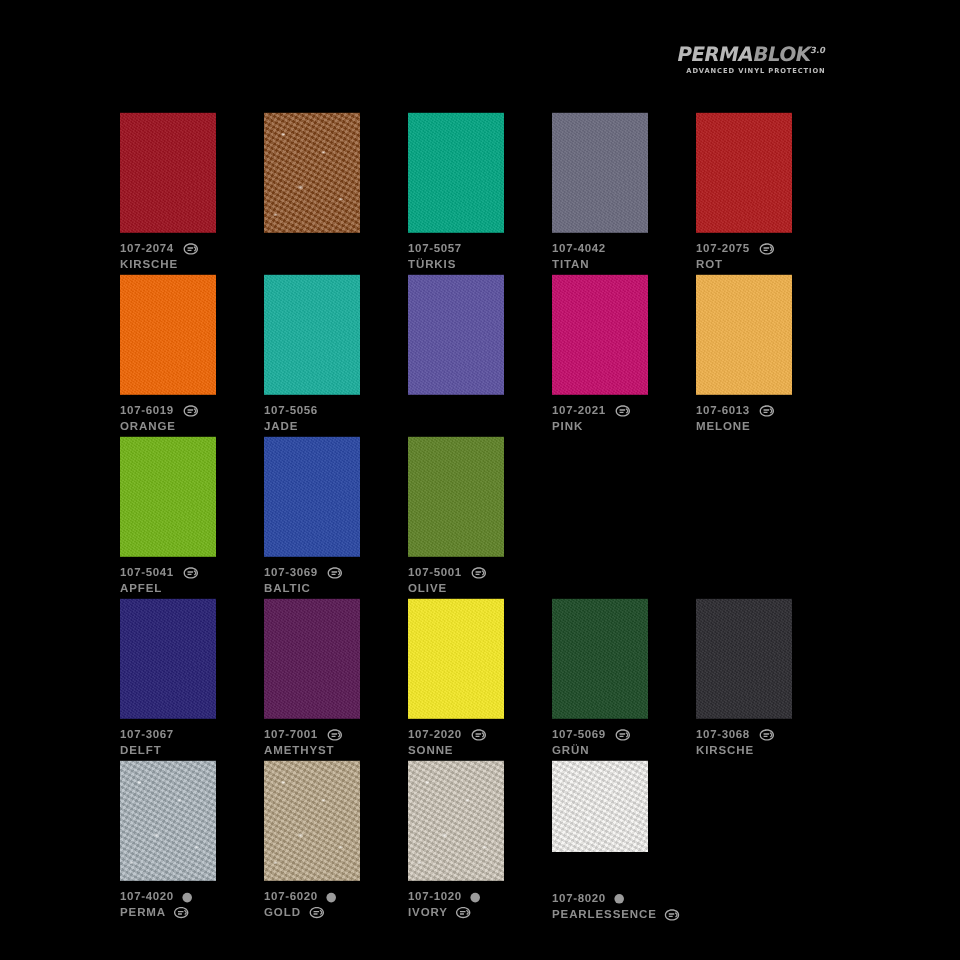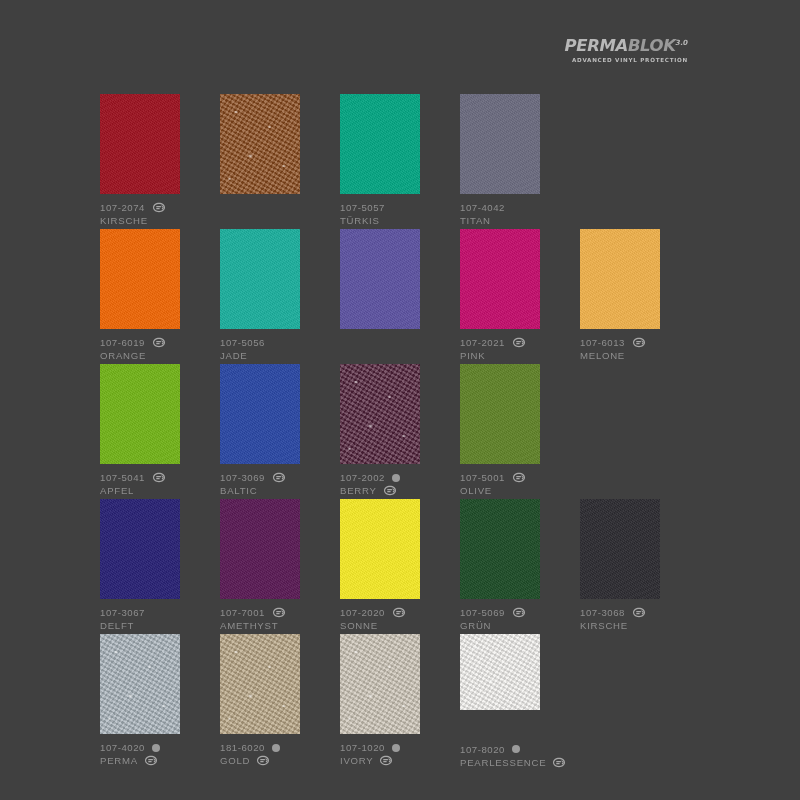--- a/index.html
+++ b/index.html
@@ -5,21 +5,21 @@
   * { box-sizing: border-box; }
   html, body {
     margin: 0; padding: 0;
     width: 800px; height: 800px;
     background: #ffffff;
     font-family: "Liberation Sans", sans-serif;
   }
   #sheet {
     position: relative;
     width: 800px; height: 800px;
-    background: #404040;
+    background: #000000;
     overflow: hidden;
   }
 
   
   #brand {
     position: absolute;
     top: 38px; right: 112px;
     text-align: right;
     line-height: 1;
     user-select: none;
@@ -99,20 +99,21 @@
   .label {
     margin-top: 7px;
     font-family: "Liberation Sans", sans-serif;
     color: #8e8e8e;
     line-height: 1.36;
   }
   .label .line {
     display: flex;
     align-items: center;
     white-space: nowrap;
+    font-weight: bold;
   }
   .label .code {
     font-size: 9.6px;
     letter-spacing: 0.55px;
   }
   .label .name {
     font-size: 9.6px;
     letter-spacing: 0.75px;
   }
   .icons {
@@ -187,20 +188,40 @@
           </div>
           <div class="label">
             <div class="line">
               <span class="code">107-4042</span>
             </div>
             <div class="line">
               <span class="name">TITAN</span>
             </div>
           </div>
         </div>
+        <div class="cell">
+          <div class="swatch" style="background: rgb(176, 27, 29);">
+            <span class="grain"></span>
+          </div>
+          <div class="label">
+            <div class="line">
+              <span class="code">107-2075</span>
+              <span class="icons">
+                <svg class="icon-pb" viewBox="0 0 28 22">
+                  <path d="M14 1.6c6.6 0 12 4.1 12 9.3 0 5.2-5.4 9.4-12 9.4-6.6 0-12-4.2-12-9.4 0-5.2 5.4-9.3 12-9.3zm0 2.2C8.5 3.8 4.2 7 4.2 10.9c0 4 4.3 7.2 9.8 7.2s9.8-3.2 9.8-7.2c0-3.9-4.3-7.1-9.8-7.1z"></path>
+                  <path d="M8.6 8.2h9.2v2.3H8.6zM8.6 12.1h6.6v2.3H8.6z"></path>
+                  <path d="M19.4 6.4c2.4 1 4 2.7 4 4.5 0 1.6-1.2 3.1-3.1 4.1l-1-1.9c1.3-.7 2-1.5 2-2.2 0-.9-1-1.8-2.5-2.5z"></path>
+                </svg>
+              </span>
+            </div>
+            <div class="line">
+              <span class="name">ROT</span>
+            </div>
+          </div>
+        </div>
       </div>
       <div class="row">
         <div class="cell">
           <div class="swatch" style="background: rgb(238, 102, 6);">
             <span class="grain"></span>
           </div>
           <div class="label">
             <div class="line">
               <span class="code">107-6019</span>
               <span class="icons">
@@ -310,43 +331,20 @@
                   <path d="M19.4 6.4c2.4 1 4 2.7 4 4.5 0 1.6-1.2 3.1-3.1 4.1l-1-1.9c1.3-.7 2-1.5 2-2.2 0-.9-1-1.8-2.5-2.5z"></path>
                 </svg>
               </span>
             </div>
             <div class="line">
               <span class="name">BALTIC</span>
             </div>
           </div>
         </div>
         <div class="cell">
-          <div class="swatch textured" style="background: rgb(81, 33, 58);">
-            <span class="grain"></span>
-          </div>
-          <div class="label">
-            <div class="line">
-              <span class="code">107-2002</span>
-              <span class="icons">
-                <span class="icon-dot"></span>
-              </span>
-            </div>
-            <div class="line">
-              <span class="name">BERRY</span>
-              <span class="icons icons-row2">
-                <svg class="icon-pb" viewBox="0 0 28 22">
-                  <path d="M14 1.6c6.6 0 12 4.1 12 9.3 0 5.2-5.4 9.4-12 9.4-6.6 0-12-4.2-12-9.4 0-5.2 5.4-9.3 12-9.3zm0 2.2C8.5 3.8 4.2 7 4.2 10.9c0 4 4.3 7.2 9.8 7.2s9.8-3.2 9.8-7.2c0-3.9-4.3-7.1-9.8-7.1z"></path>
-                  <path d="M8.6 8.2h9.2v2.3H8.6zM8.6 12.1h6.6v2.3H8.6z"></path>
-                  <path d="M19.4 6.4c2.4 1 4 2.7 4 4.5 0 1.6-1.2 3.1-3.1 4.1l-1-1.9c1.3-.7 2-1.5 2-2.2 0-.9-1-1.8-2.5-2.5z"></path>
-                </svg>
-              </span>
-            </div>
-          </div>
-        </div>
-        <div class="cell">
           <div class="swatch" style="background: rgb(95, 130, 40);">
             <span class="grain"></span>
           </div>
           <div class="label">
             <div class="line">
               <span class="code">107-5001</span>
               <span class="icons">
                 <svg class="icon-pb" viewBox="0 0 28 22">
                   <path d="M14 1.6c6.6 0 12 4.1 12 9.3 0 5.2-5.4 9.4-12 9.4-6.6 0-12-4.2-12-9.4 0-5.2 5.4-9.3 12-9.3zm0 2.2C8.5 3.8 4.2 7 4.2 10.9c0 4 4.3 7.2 9.8 7.2s9.8-3.2 9.8-7.2c0-3.9-4.3-7.1-9.8-7.1z"></path>
                   <path d="M8.6 8.2h9.2v2.3H8.6zM8.6 12.1h6.6v2.3H8.6z"></path>
@@ -478,21 +476,21 @@
               </span>
             </div>
           </div>
         </div>
         <div class="cell">
           <div class="swatch textured" style="background: rgb(184, 165, 132);">
             <span class="grain"></span>
           </div>
           <div class="label">
             <div class="line">
-              <span class="code">181-6020</span>
+              <span class="code">107-6020</span>
               <span class="icons">
                 <span class="icon-dot"></span>
               </span>
             </div>
             <div class="line">
               <span class="name">GOLD</span>
               <span class="icons icons-row2">
                 <svg class="icon-pb" viewBox="0 0 28 22">
                   <path d="M14 1.6c6.6 0 12 4.1 12 9.3 0 5.2-5.4 9.4-12 9.4-6.6 0-12-4.2-12-9.4 0-5.2 5.4-9.3 12-9.3zm0 2.2C8.5 3.8 4.2 7 4.2 10.9c0 4 4.3 7.2 9.8 7.2s9.8-3.2 9.8-7.2c0-3.9-4.3-7.1-9.8-7.1z"></path>
                   <path d="M8.6 8.2h9.2v2.3H8.6zM8.6 12.1h6.6v2.3H8.6z"></path>

